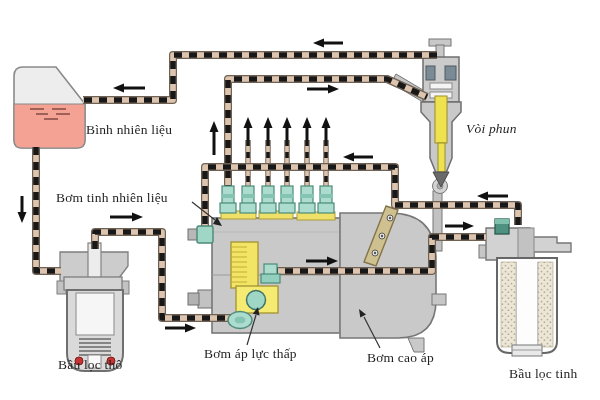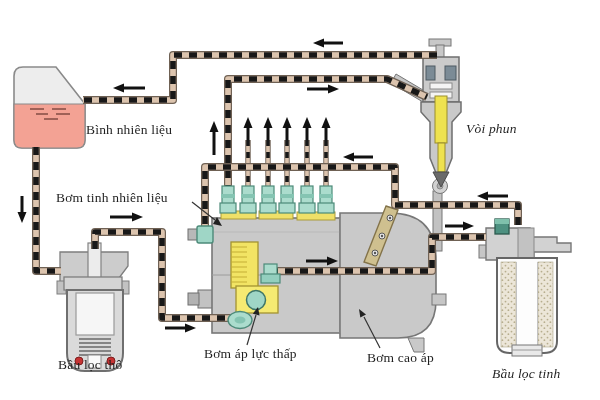--- a/index.html
+++ b/index.html
@@ -289,14 +289,14 @@
         <polygon points="359,309 366,314.5 360.3,317.6"></polygon>
   </g>
 </svg>
 
 <div class="lbl" style="left:86px;  top:122px;">Bình nhiên liệu</div>
 <div class="lbl" style="left:56px;  top:190px;">Bơm tinh nhiên liệu</div>
 <div class="lbl" style="left:466px; top:121px;font-style:italic;">Vòi phun</div>
 <div class="lbl" style="left:58px;  top:357px;">Bầu lọc thô</div>
 <div class="lbl" style="left:367px; top:350px;">Bơm cao áp</div>
 <div class="lbl" style="left:204px; top:346px;">Bơm áp lực thấp</div>
-<div class="lbl" style="left:492px; top:366px;font-style:italic;">Bầu lọc tinh</div>
+<div class="lbl" style="left:509px; top:366px;">Bầu lọc tinh</div>
 </div>
 
 </body></html>

